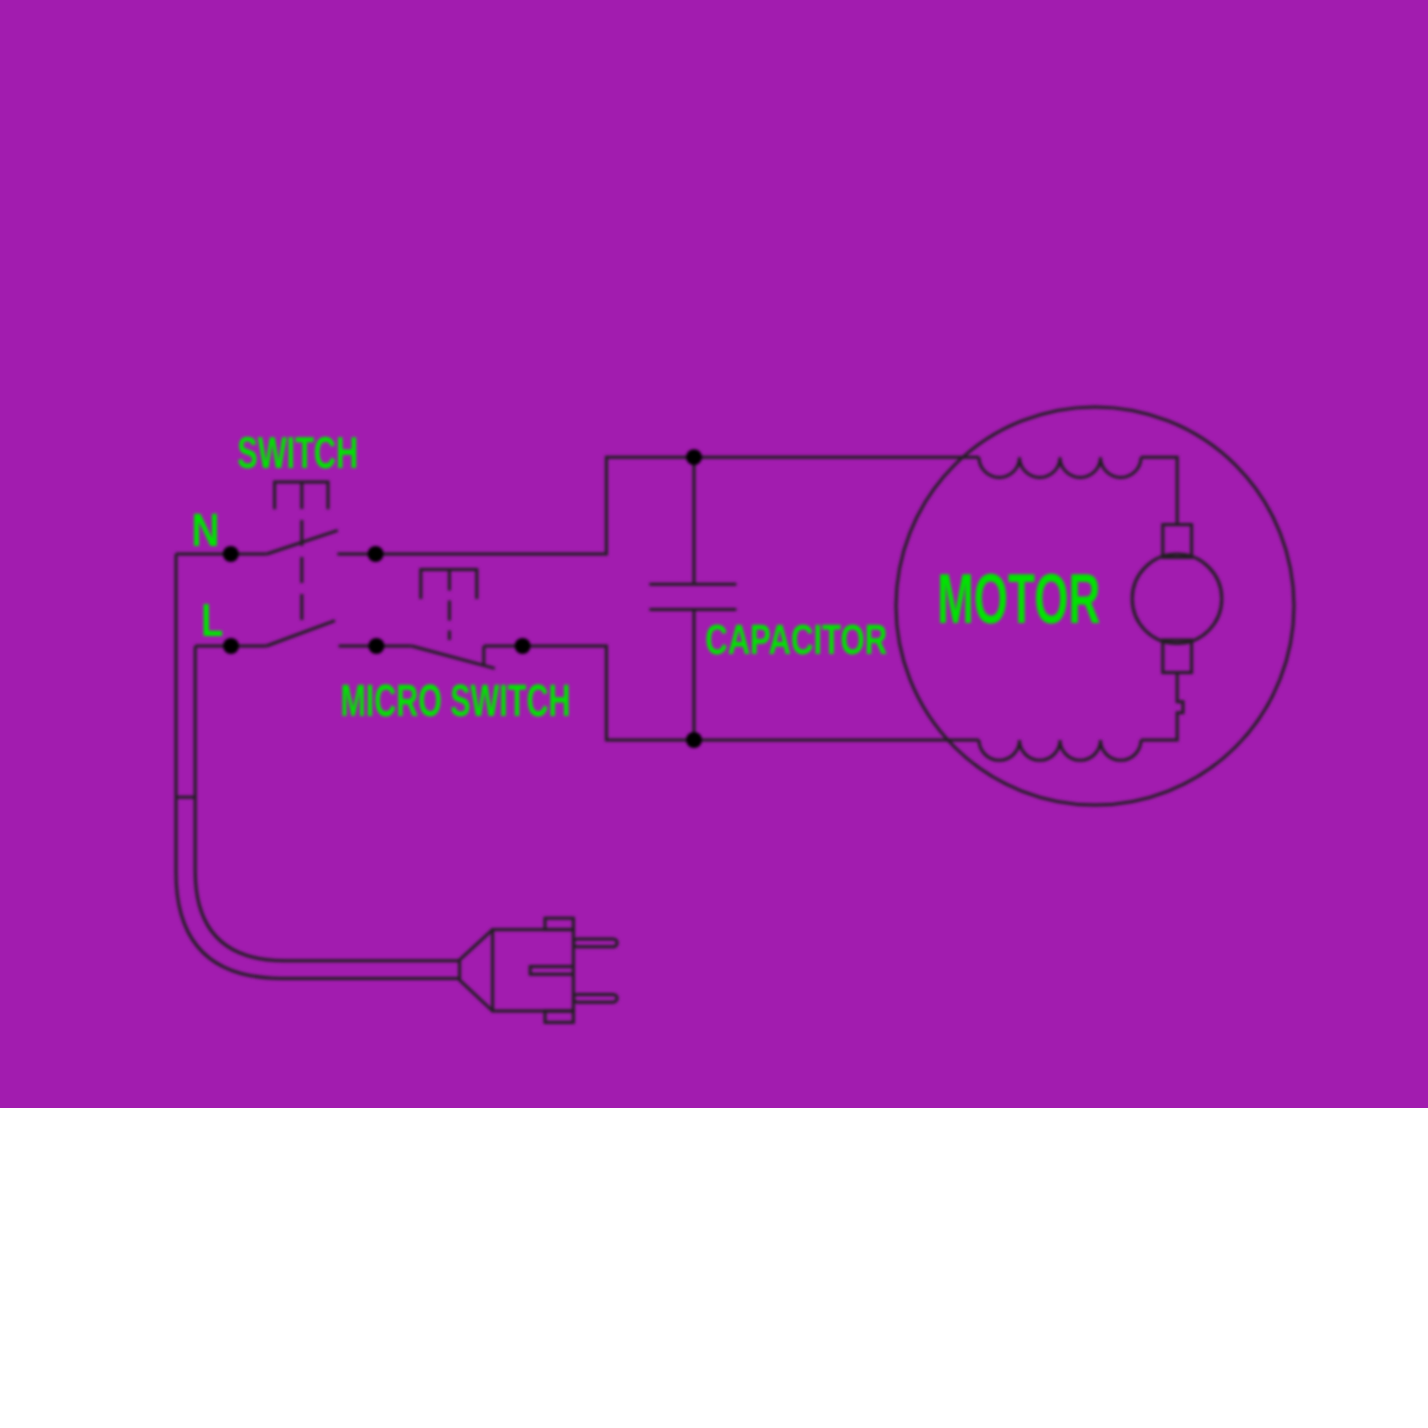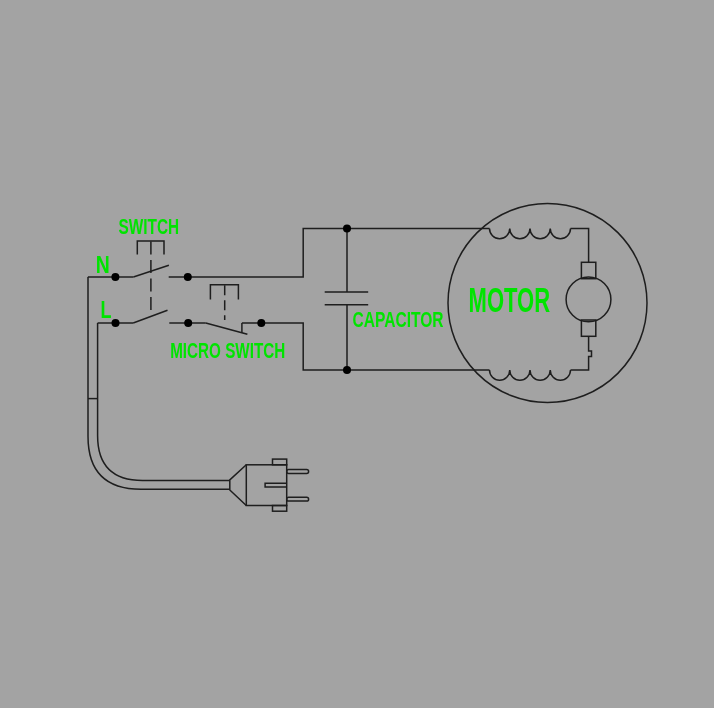--- a/index.html
+++ b/index.html
@@ -1,16 +1,16 @@
 <!DOCTYPE html>
 <html><head>
 <meta charset="utf-8">
 <style>
   html,body{margin:0;padding:0;background:#ffffff;}
-  .wrap{width:714px;height:708px;position:relative;background:#a3a3a3;}
+  .wrap{width:714px;height:554px;position:relative;background:#a21caf;}
   svg{display:block;filter:blur(0.7px);}
   text{font-family:"Liberation Sans",sans-serif;font-weight:700;fill:#00e400;}
 </style>
 </head>
 <body>
 <div class="wrap">
 <svg width="714" height="714" viewBox="0 0 714 714">
 
   <g stroke="#1e1e1e" stroke-width="1.5" fill="none">
 

